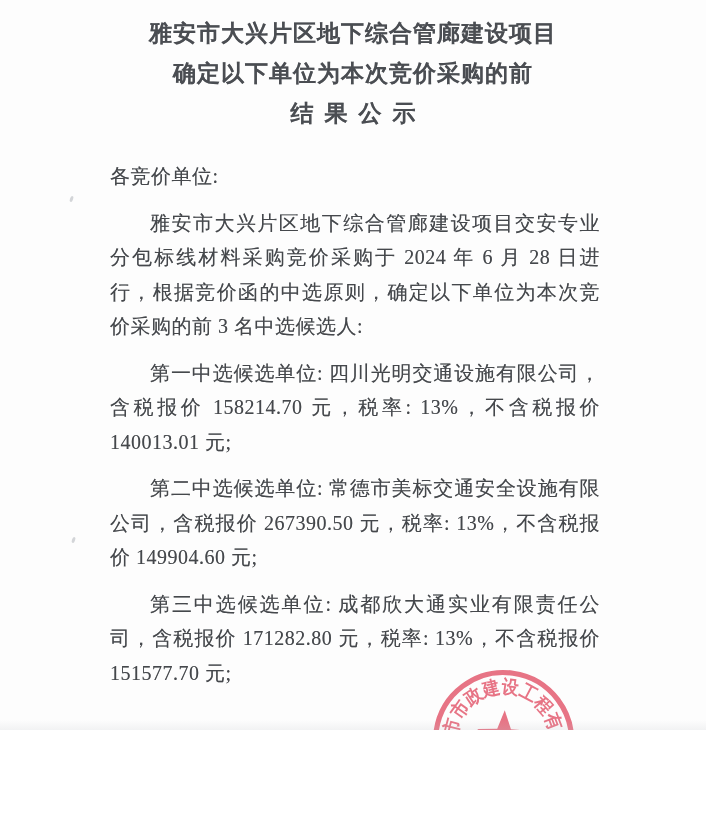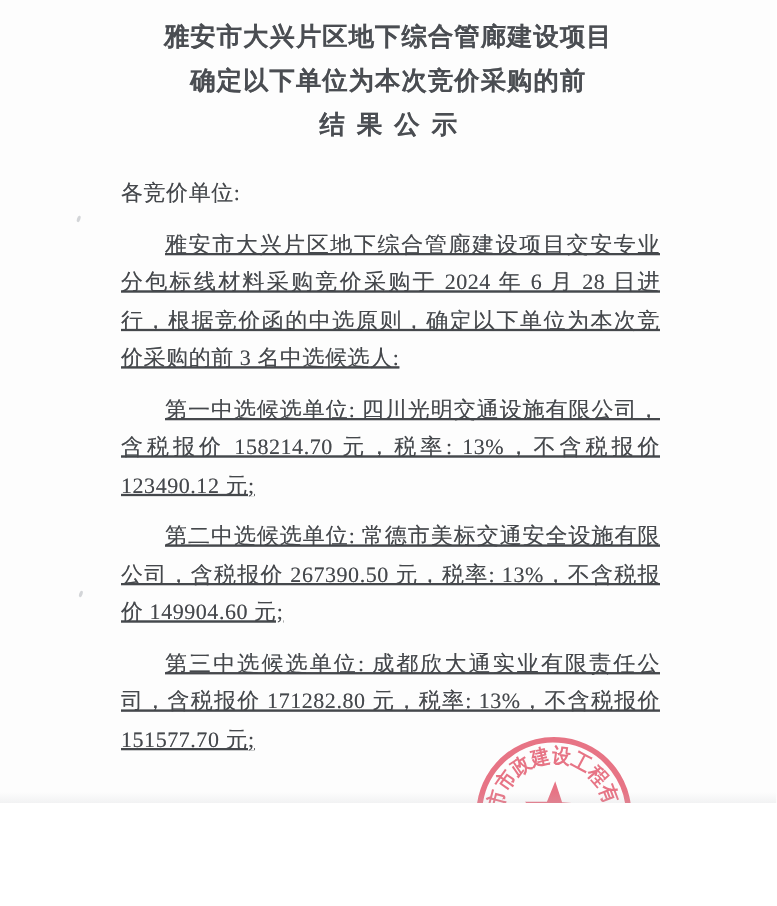--- a/index.html
+++ b/index.html
@@ -36,21 +36,21 @@
   .doc-body{
     margin:26px 94px 0 98px;
     font-size:20px;
     line-height:34.5px;
     letter-spacing:.5px;
     text-align:justify;
     text-shadow:0 0 .4px rgba(69,72,76,.5);
   }
   .doc-body p{margin:12px;}
   .salutation{margin-bottom:11px !important;text-indent:0;}
-  .para{text-indent:2em;text-decoration:underline;}
+  .para{text-indent:2em;}
   
   .signature{
     position:absolute;
     top:745px;right:102px;
     font-size:20px;letter-spacing:.5px;
     white-space:nowrap;
     text-shadow:0 0 .4px rgba(69,72,76,.5);
   }
   .doc-date{
     position:absolute;
@@ -105,21 +105,21 @@
 
   <header class="doc-title">
     <div class="title-line">雅安市大兴片区地下综合管廊建设项目</div>
     <div class="title-line">确定以下单位为本次竞价采购的前</div>
     <div class="title-line spread">结果公示</div>
   </header>
 
   <main class="doc-body">
     <p class="salutation">各竞价单位:</p>
     <p class="para">雅安市大兴片区地下综合管廊建设项目交安专业分包标线材料采购竞价采购于 2024 年 6 月 28 日进行，根据竞价函的中选原则，确定以下单位为本次竞价采购的前 3 名中选候选人:</p>
-    <p class="para">第一中选候选单位: 四川光明交通设施有限公司，含税报价 158214.70 元，税率: 13%，不含税报价 123490.12 元;</p>
+    <p class="para">第一中选候选单位: 四川光明交通设施有限公司，含税报价 158214.70 元，税率: 13%，不含税报价 140013.01 元;</p>
     <p class="para">第二中选候选单位: 常德市美标交通安全设施有限公司，含税报价 267390.50 元，税率: 13%，不含税报价 149904.60 元;</p>
     <p class="para">第三中选候选单位: 成都欣大通实业有限责任公司，含税报价 171282.80 元，税率: 13%，不含税报价 151577.70 元;</p>
   </main>
 
   <div class="signature">雅安市市政建设工程有限公司</div>
   <div class="doc-date">2024 年 8 月 5 日</div>
 
   <div class="seal">
     <svg viewBox="0 0 160 160" xmlns="http://www.w3.org/2000/svg">
       <defs>

